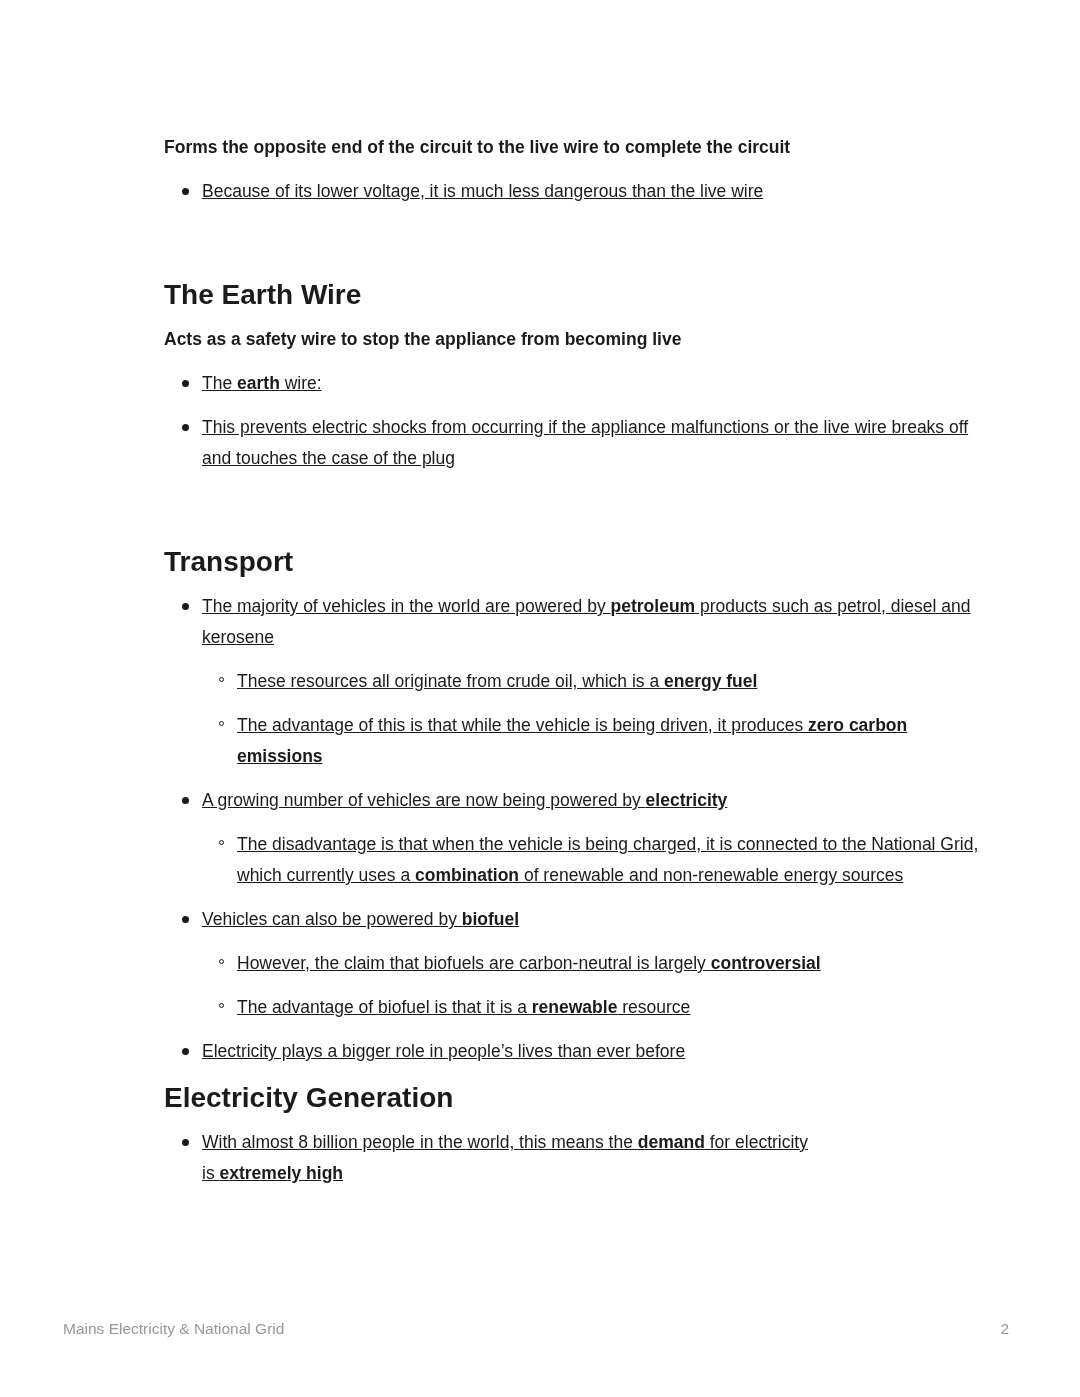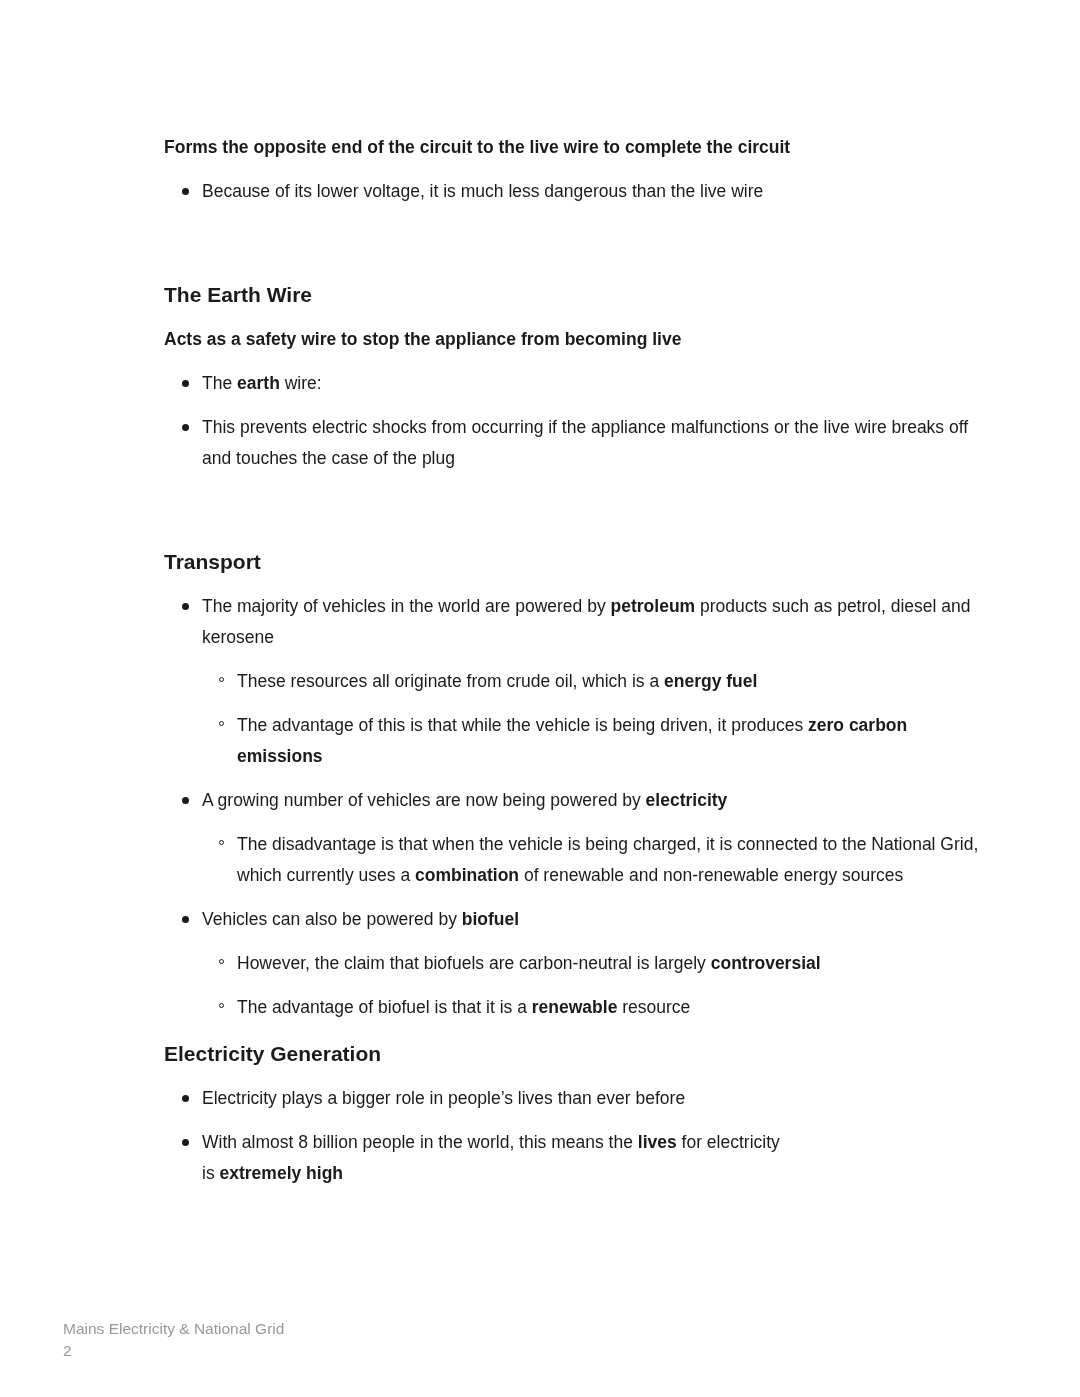--- a/index.html
+++ b/index.html
@@ -17,27 +17,27 @@
     position: absolute;
     left: 127px;
     top: 132px;
     width: 827px;
     font-size: 17.5px;
     line-height: 31px;
     margin-left: 37px;
   }
   .block { margin: 0 0 13px 0; }
   .heading {
-    font-size: 21px;
+    font-size: 28px;
     line-height: 33px;
     font-weight: bold;
     margin-top: 14px;
     margin-bottom: 13px;
   }
-  .bullet, .sub-bullet { display: flex; align-items: flex-start; }
+  .bullet, .sub-bullet { display: flex; align-items: flex-start; text-decoration: underline; }
   .marker { flex: 0 0 auto; }
   .marker.dot {
     width: 7px; height: 7px;
     background: #1b1b1b;
     border-radius: 50%;
     margin: 12px 13px 0 18px;
   }
   .marker.circle {
     width: 5px; height: 5px;
     background: transparent;
@@ -52,21 +52,20 @@
     position: absolute;
     left: 63px;
     right: 71px;
     top: 1318px;
     font-size: 15.5px;
     line-height: 22px;
     color: #989898;
     display: flex;
     justify-content: space-between;
     align-items: baseline;
-    flex-direction: column;
   }
 </style>
 </head>
 <body>
 
 <div class="page">
   <main class="doc">
       <div class="block paragraph"><span class="b">Forms the opposite end of the circuit to the live wire to complete the circuit</span></div>
       <div class="block bullet">
         <span class="marker dot"></span>
@@ -110,27 +109,27 @@
         <span class="text"><span>Vehicles can also be powered by </span><span class="b">biofuel</span></span>
       </div>
       <div class="block sub-bullet">
         <span class="marker circle"></span>
         <span class="text"><span>However, the claim that biofuels are carbon-neutral is largely </span><span class="b">controversial</span></span>
       </div>
       <div class="block sub-bullet">
         <span class="marker circle"></span>
         <span class="text"><span>The advantage of biofuel is that it is a </span><span class="b">renewable</span><span> resource</span></span>
       </div>
-      <div class="block heading"><span class="b">Electricity Generation</span></div>
       <div class="block bullet">
         <span class="marker dot"></span>
         <span class="text"><span>Electricity plays a bigger role in people’s lives than ever before</span></span>
       </div>
+      <div class="block heading"><span class="b">Electricity Generation</span></div>
       <div class="block bullet">
         <span class="marker dot"></span>
-        <span class="text"><span>With almost 8 billion people in the world, this means the </span><span class="b">lives</span><span> for electricity</span><br><span>is </span><span class="b">extremely high</span></span>
+        <span class="text"><span>With almost 8 billion people in the world, this means the </span><span class="b">demand</span><span> for electricity</span><br><span>is </span><span class="b">extremely high</span></span>
       </div>
     </main>
   <footer class="footer">
     <span>Mains Electricity &amp; National Grid</span>
     <span>2</span>
   </footer>
 </div>
 
 </body></html>

